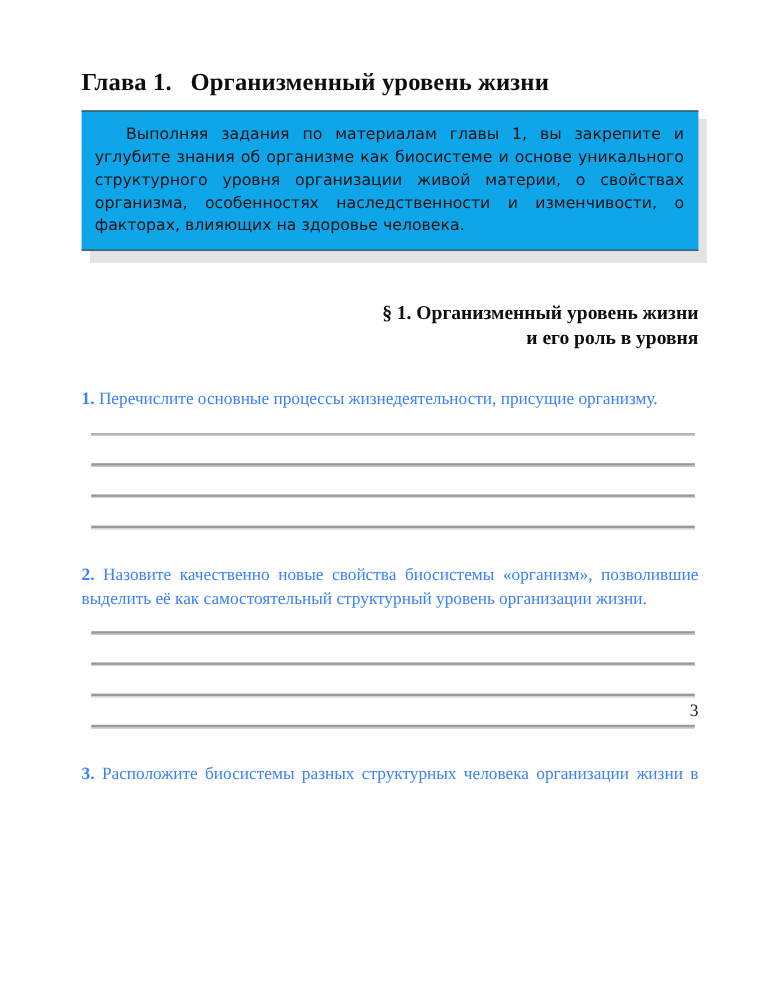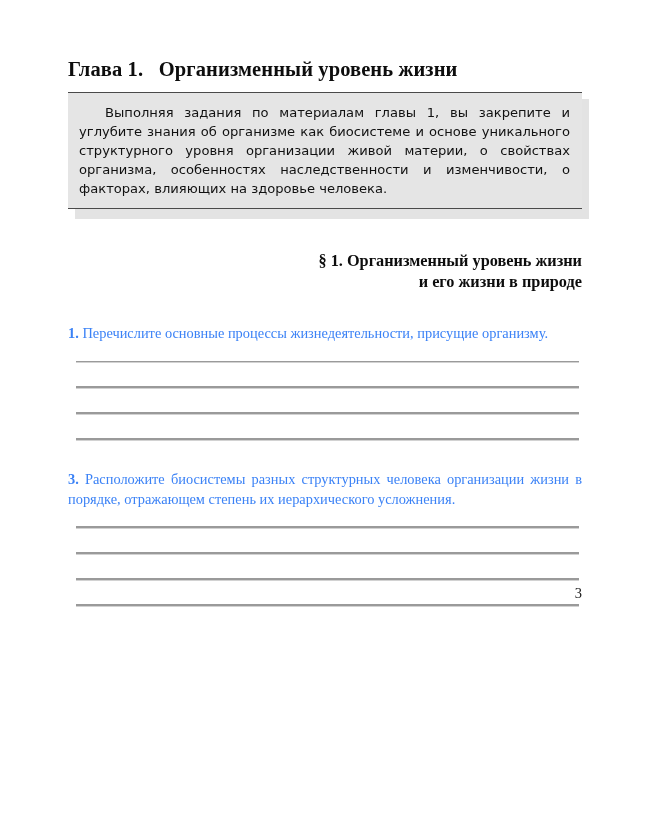--- a/index.html
+++ b/index.html
@@ -54,21 +54,21 @@
     top: 7px;
     right: -7px;
     bottom: -10px;
     background: #e3e3e3;
     z-index: 0;
   }
 
   .intro-box {
     position: relative;
     z-index: 1;
-    background: #e5e5e5;
+    background: #0ea5e9;
     border-top: 1.6px solid #4a4a4a;
     border-bottom: 1.6px solid #4a4a4a;
     padding: 11px 12px 9px 11px;
     box-sizing: border-box;
   }
 
   .intro-text {
     margin: 0;
     font-family: "DejaVu Sans", "Liberation Sans", sans-serif;
     font-size: 13.1px;
@@ -154,36 +154,48 @@
 
     <div class="intro-wrap">
       <div class="intro-shadow"></div>
       <div class="intro-box">
         <p class="intro-text">Выполняя задания по материалам главы 1, вы закрепите и углубите знания об организме как биосистеме и основе уникального структурного уровня организации живой материи, о свойствах организма, особенностях наследственности и изменчивости, о факторах, влияющих на здоровье человека.</p>
       </div>
     </div>
 
     <h2 class="section-heading">
       <span class="line">§ 1. Организменный уровень жизни</span>
-      <span class="line">и его жизни в природе</span>
+      <span class="line">и его роль в уровня</span>
     </h2>
 
     <div class="question-block first">
       <p class="question-text">
         <span class="qnum">1.</span>
         <span>Перечислите основные процессы жизнедеятельности, присущие организму.</span>
       </p>
       <div class="answer-lines">
         <div class="answer-line"></div>
         <div class="answer-line"></div>
         <div class="answer-line"></div>
         <div class="answer-line"></div>
       </div>
     </div>
 
+    <div class="question-block">
+      <p class="question-text">
+        <span class="qnum">2.</span>
+        <span>Назовите качественно новые свойства биосистемы «организм», позволившие выделить её как самостоятельный структурный уровень организации жизни.</span>
+      </p>
+      <div class="answer-lines">
+        <div class="answer-line"></div>
+        <div class="answer-line"></div>
+        <div class="answer-line"></div>
+        <div class="answer-line"></div>
+      </div>
+    </div>
 
     <div class="question-block">
       <p class="question-text">
         <span class="qnum">3.</span>
         <span>Расположите биосистемы разных структурных человека организации жизни в порядке, отражающем степень их иерархического усложнения.</span>
       </p>
       <div class="answer-lines">
         <div class="answer-line"></div>
         <div class="answer-line"></div>
         <div class="answer-line"></div>

